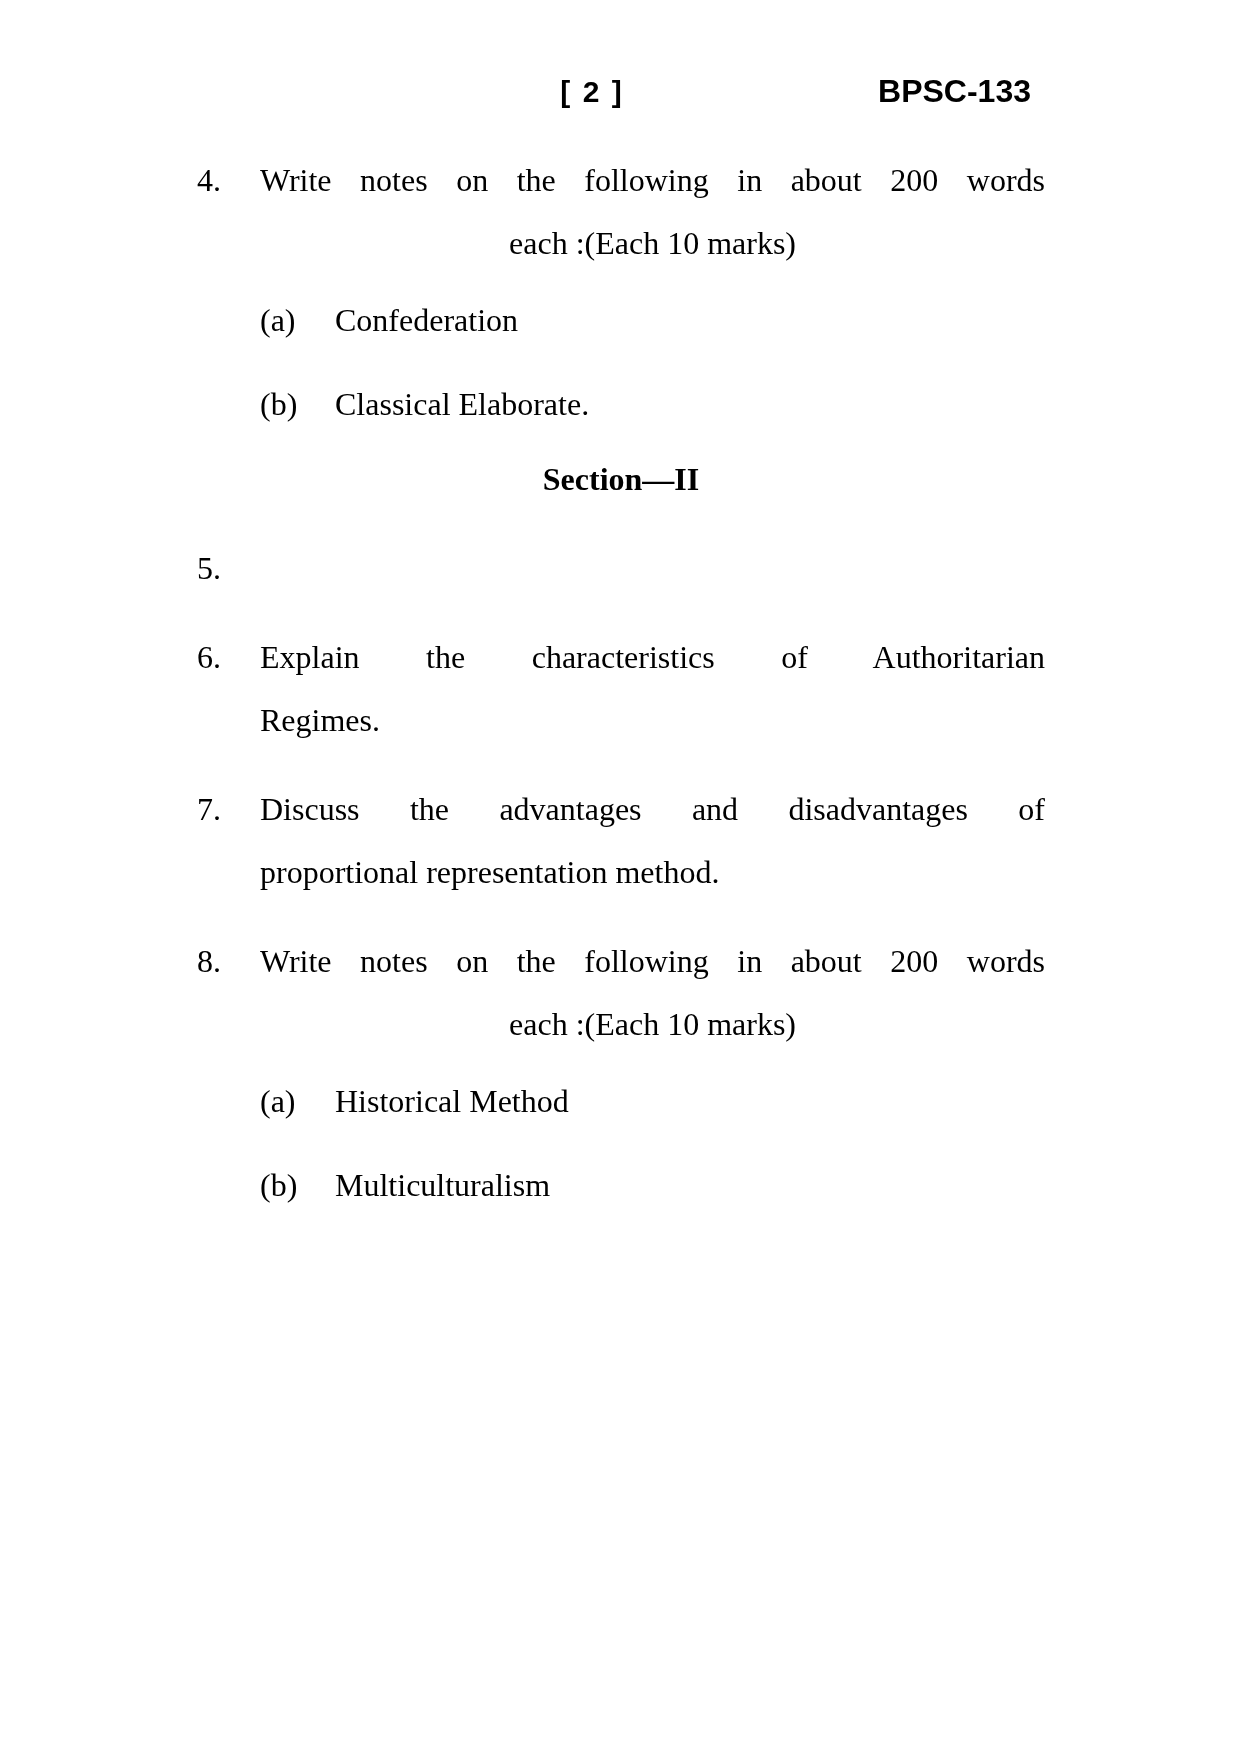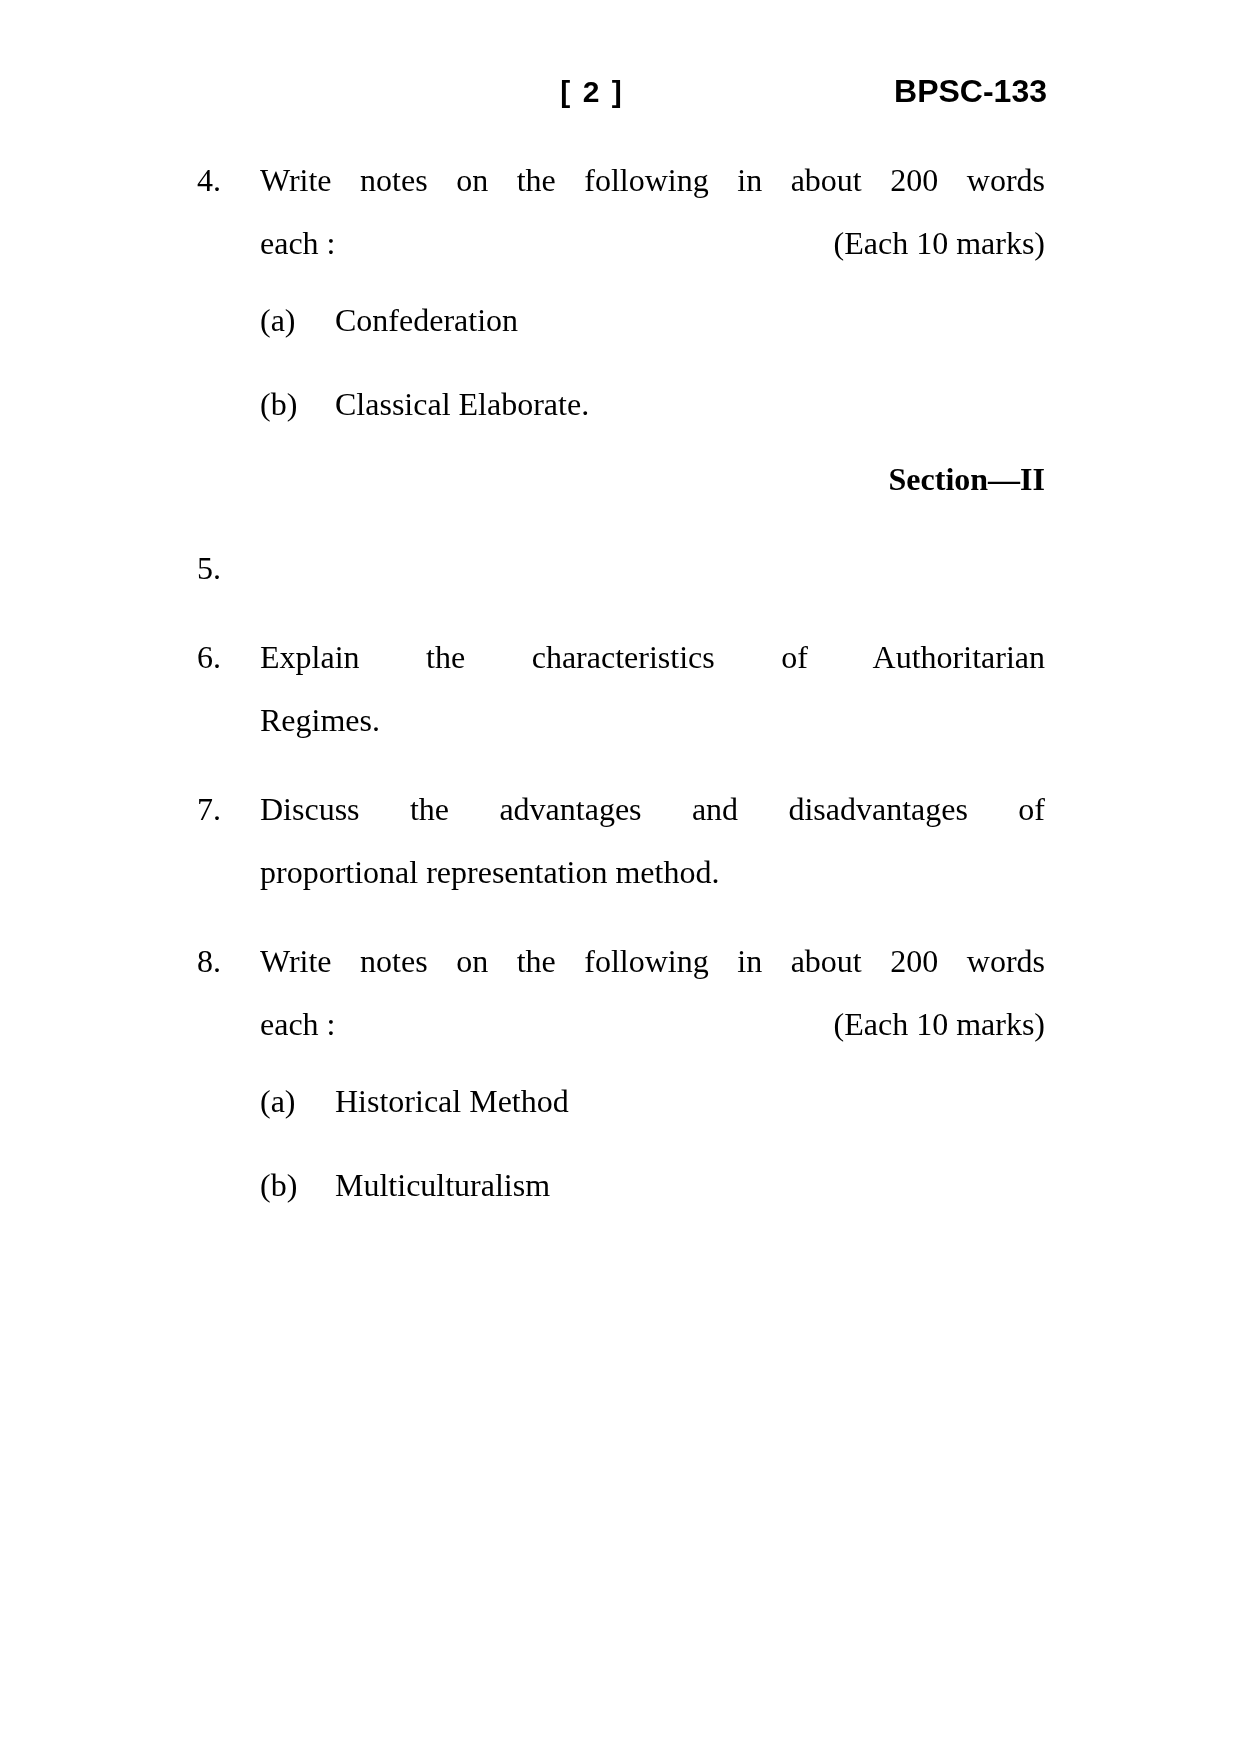--- a/index.html
+++ b/index.html
@@ -27,21 +27,21 @@
     left: 592px;
     top: 74px;
     transform: translateX(-50%);
     font-size: 30px;
     line-height: 36px;
     letter-spacing: 2px;
     white-space: nowrap;
   }
   .paper-code {
     position: absolute;
-    right: 194px;
+    right: 210px;
     top: 72px;
     font-size: 32px;
     line-height: 38px;
     letter-spacing: 0px;
     white-space: nowrap;
   }
   
   .content {
     margin-left: 197px;
     margin-right: 196px; 
@@ -52,31 +52,31 @@
     margin-top: 26px;
   }
   .question.first { margin-top: 37px; }
   .q-num { text-align: left; }
   .q-line-fill {
     text-align: justify;
     text-align-last: justify;
   }
   .q-line-split {
     display: flex;
-    justify-content: space-between;
+    justify-content: center;
   }
   .sub-items { margin-top: 14px; }
   .sub-item {
     display: grid;
     grid-template-columns: 75px 1fr;
   }
   .sub-item + .sub-item { margin-top: 21px; }
   .section-heading {
     margin-top: 12px;
-    text-align: right;
+    text-align: center;
     font-weight: bold;
     font-size: 32px;
     line-height: 63px;
   }
   b { font-weight: normal; }
 </style>
 </head>
 <body>
 
 <div class="page">

